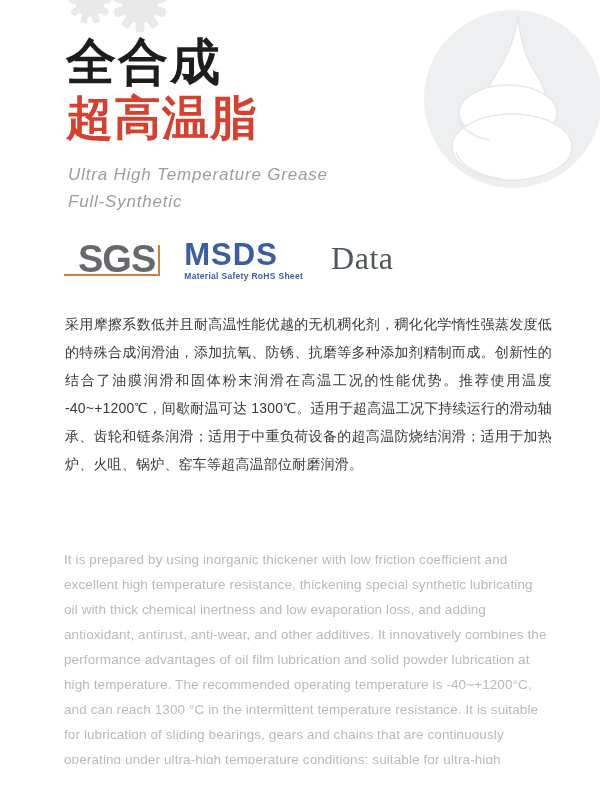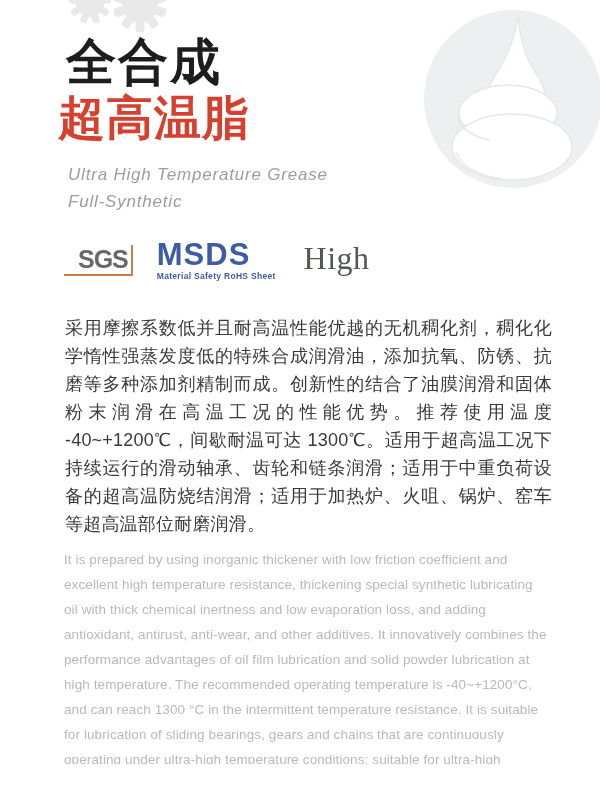--- a/index.html
+++ b/index.html
@@ -8,57 +8,57 @@
     overflow:hidden;font-family:"Liberation Sans",sans-serif;
   }
   .gears{position:absolute;left:56px;top:0;}
   .gears .gear{fill:var(--gear-gray,#e9e9e9);}
   .hero{position:absolute;left:424px;top:8px;}
   .title-black{
     position:absolute;left:66px;top:34px;font-size:50px;font-weight:700;
     color:var(--title-black,#1d1d1f);letter-spacing:2px;line-height:56px;
   }
   .title-red{
-    position:absolute;left:58px;top:92px;font-size:47px;font-weight:800;
+    position:absolute;left:66px;top:92px;font-size:47px;font-weight:800;
     color:var(--title-red,#d6402e);letter-spacing:1px;line-height:52px;
   }
   .subtitle{
     position:absolute;left:68px;top:161px;font-size:17px;font-style:italic;
     color:var(--subtitle-gray,#9d9d9d);line-height:27px;letter-spacing:0.8px;
   }
   .certs{
     position:absolute;left:64px;top:241px;display:flex;align-items:flex-start;
   }
   .sgs{
     margin-top:4px;
     border-bottom:2px solid var(--sgs-orange,#c98044);
     border-right:2px solid var(--sgs-orange,#c98044);
     padding:0 3px 1px 14px;
   }
   .sgs-text{
-    font-size:25px;font-weight:700;color:var(--sgs-gray,#67686c);
+    font-size:38px;font-weight:700;color:var(--sgs-gray,#67686c);
     letter-spacing:-1px;line-height:28px;display:block;
   }
   .msds{margin-left:24px;}
   .msds-text{
     font-size:31px;font-weight:700;color:var(--msds-blue,#3d5ca6);
     letter-spacing:1px;line-height:28px;display:block;
   }
   .msds-tagline{
     display:block;font-size:8.5px;font-weight:700;color:var(--msds-blue,#3d5ca6);
     letter-spacing:0.3px;margin-top:2px;
   }
   .rohs{
     margin-left:28px;margin-top:3px;
     font-family:"Liberation Serif",serif;font-size:32px;font-weight:400;
     color:var(--rohs-green,#4f5b51);letter-spacing:0.5px;line-height:28px;
   }
   .desc-cn{
     position:absolute;left:65px;top:296px;width:487px;
-    font-size:18px;line-height:28px;color:var(--body-cn,#3a3a3c);
+    font-size:14px;line-height:28px;color:var(--body-cn,#3a3a3c);
     text-align:justify;letter-spacing:0.2px;
   }
   .desc-en{
     position:absolute;left:64px;top:533px;width:486px;
     font-size:13.5px;line-height:25px;color:var(--body-en,#b7babc);
     letter-spacing:0.1px;
   }
 </style>
 </head>
 <body>
@@ -116,21 +116,21 @@
 
   <div class="certs">
     <div class="sgs">
       <span class="sgs-text">SGS</span>
     </div>
     <div class="msds">
       <span class="msds-text">MSDS</span>
       <span class="msds-tagline">Material Safety RoHS Sheet</span>
     </div>
     <div class="rohs">
-      <span>High</span>
+      <span>Data</span>
     </div>
   </div>
 
   <p class="desc-cn">采用摩擦系数低并且耐高温性能优越的无机稠化剂，稠化化学惰性强蒸发度低的特殊合成润滑油，添加抗氧、防锈、抗磨等多种添加剂精制而成。创新性的结合了油膜润滑和固体粉末润滑在高温工况的性能优势。推荐使用温度 -40~+1200℃，间歇耐温可达 1300℃。适用于超高温工况下持续运行的滑动轴承、齿轮和链条润滑；适用于中重负荷设备的超高温防烧结润滑；适用于加热炉、火咀、锅炉、窑车等超高温部位耐磨润滑。</p>
 
   <p class="desc-en">It is prepared by using inorganic thickener with low friction coefficient and excellent high temperature resistance, thickening special synthetic lubricating oil with thick chemical inertness and low evaporation loss, and adding antioxidant, antirust, anti-wear, and other additives. It innovatively combines the performance advantages of oil film lubrication and solid powder lubrication at high temperature. The recommended operating temperature is -40~+1200°C, and can reach 1300 °C in the intermittent temperature resistance. It is suitable for lubrication of sliding bearings, gears and chains that are continuously operating under ultra-high temperature conditions; suitable for ultra-high temperature anti-sintering lubrication of medium and heavy load equipment; suitable for wear-resistant lubrication of ultra-high temperature parts such as heating furnace, fire nozzle as well as boiler and kiln car.</p>
 
 </div>
 
 </body></html>

